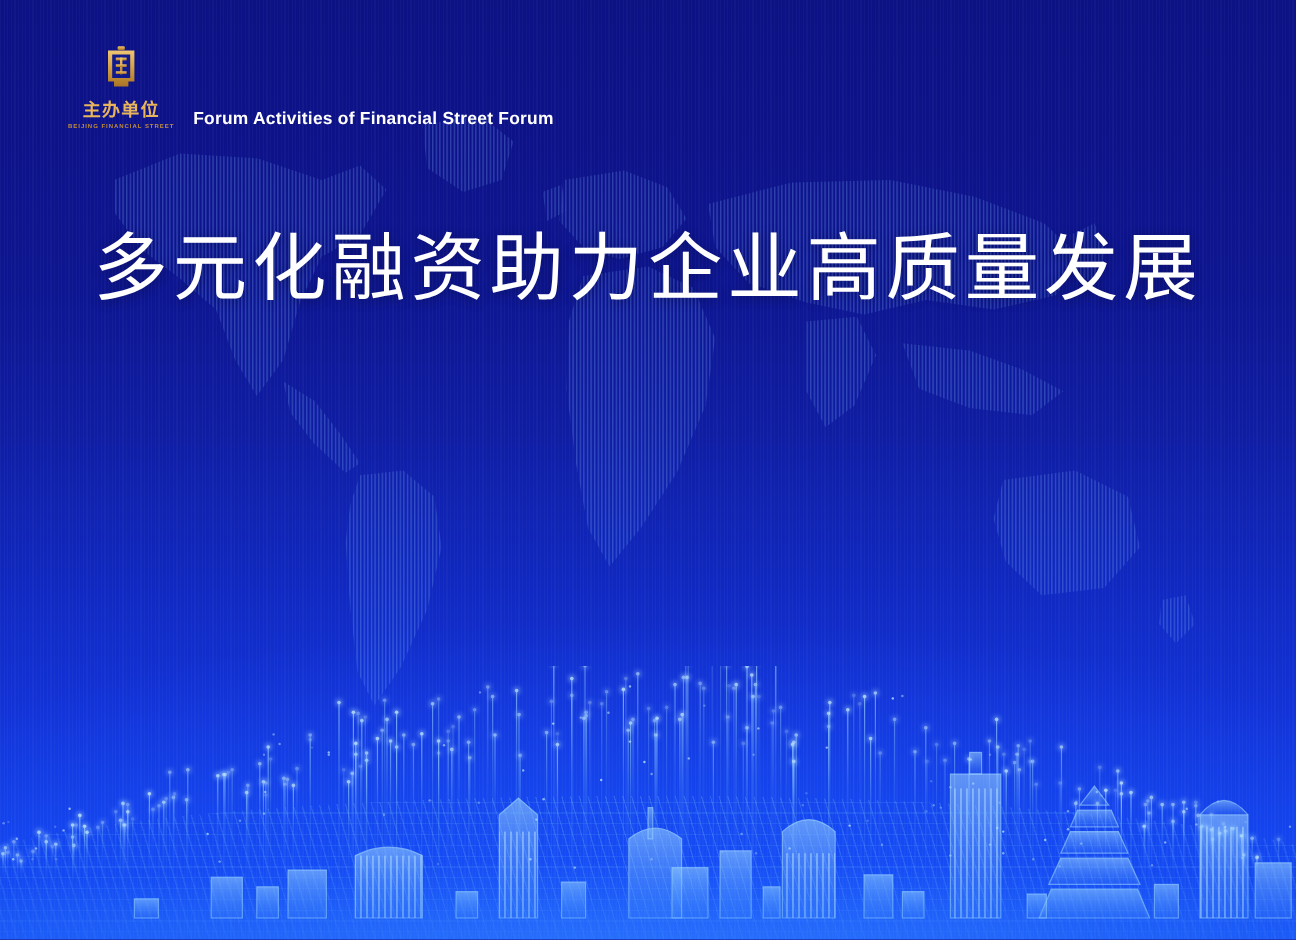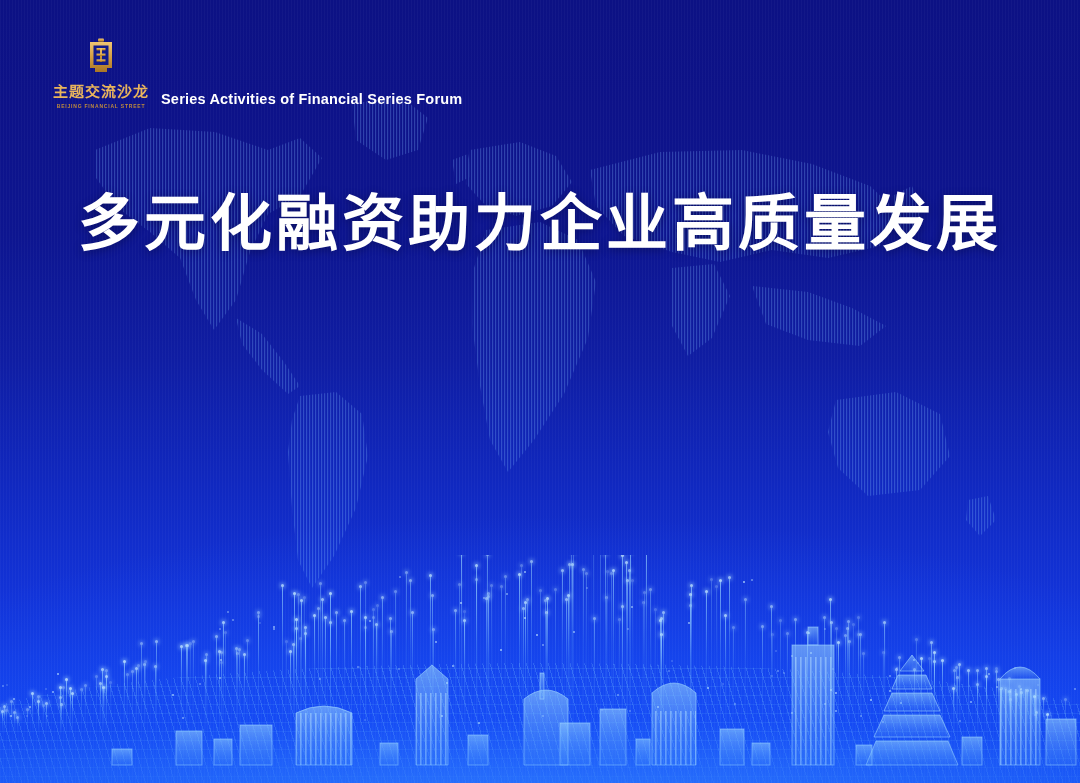--- a/index.html
+++ b/index.html
@@ -84,21 +84,21 @@
   }
 
   
   .maintitle{
     position:absolute;left:0;right:0;top:178px;
     text-align:center;z-index:6;
     pointer-events:none;
   }
   .maintitle .line{
     color:#ffffff;
-    font-weight:700;
+    font-weight:400;
     font-size:62px;
     line-height:1.48;
     letter-spacing:4px;
     text-shadow:0 2px 10px rgba(0,0,0,.30);
     font-family:"DejaVu Sans","Liberation Sans",sans-serif;
     white-space:nowrap;
   }
 
   
   .credits{
@@ -228,26 +228,26 @@
           </defs>
           <path d="M6 6 h22 v26 h-5 v4 h-12 v-4 h-5 z" fill="url(#goldg)"></path>
           <path d="M9.5 9.5 h15 v19.5 h-15 z" fill="#101a8c"></path>
           <rect x="12.5" y="12" width="9" height="2.4" fill="url(#goldg)"></rect>
           <rect x="16" y="12" width="2" height="14" fill="url(#goldg)"></rect>
           <rect x="12.5" y="17.6" width="9" height="2.2" fill="url(#goldg)"></rect>
           <rect x="12.5" y="23.4" width="9" height="2.2" fill="url(#goldg)"></rect>
           <rect x="14" y="2.5" width="6" height="3.2" rx="1" fill="url(#goldg)"></rect>
         </svg>
       </span>
-      <span class="brand-cn">主题交流沙龙</span>
+      <span class="brand-cn">主办单位</span>
       <span class="brand-en">BEIJING FINANCIAL STREET</span>
     </div>
 
     <div class="titleblock">
-      <div class="event-en">Series Activities of Financial Series Forum</div>
+      <div class="event-en">Forum Activities of Financial Street Forum</div>
     </div>
   </div>
 
   <div class="maintitle">
     <div class="line">多元化融资助力企业高质量发展</div>
   </div>
 
 
   <div class="beams" id="beams">
       <div class="beam" style="left: 660.4px; height: 114.3px; opacity: 0.84;"></div>

